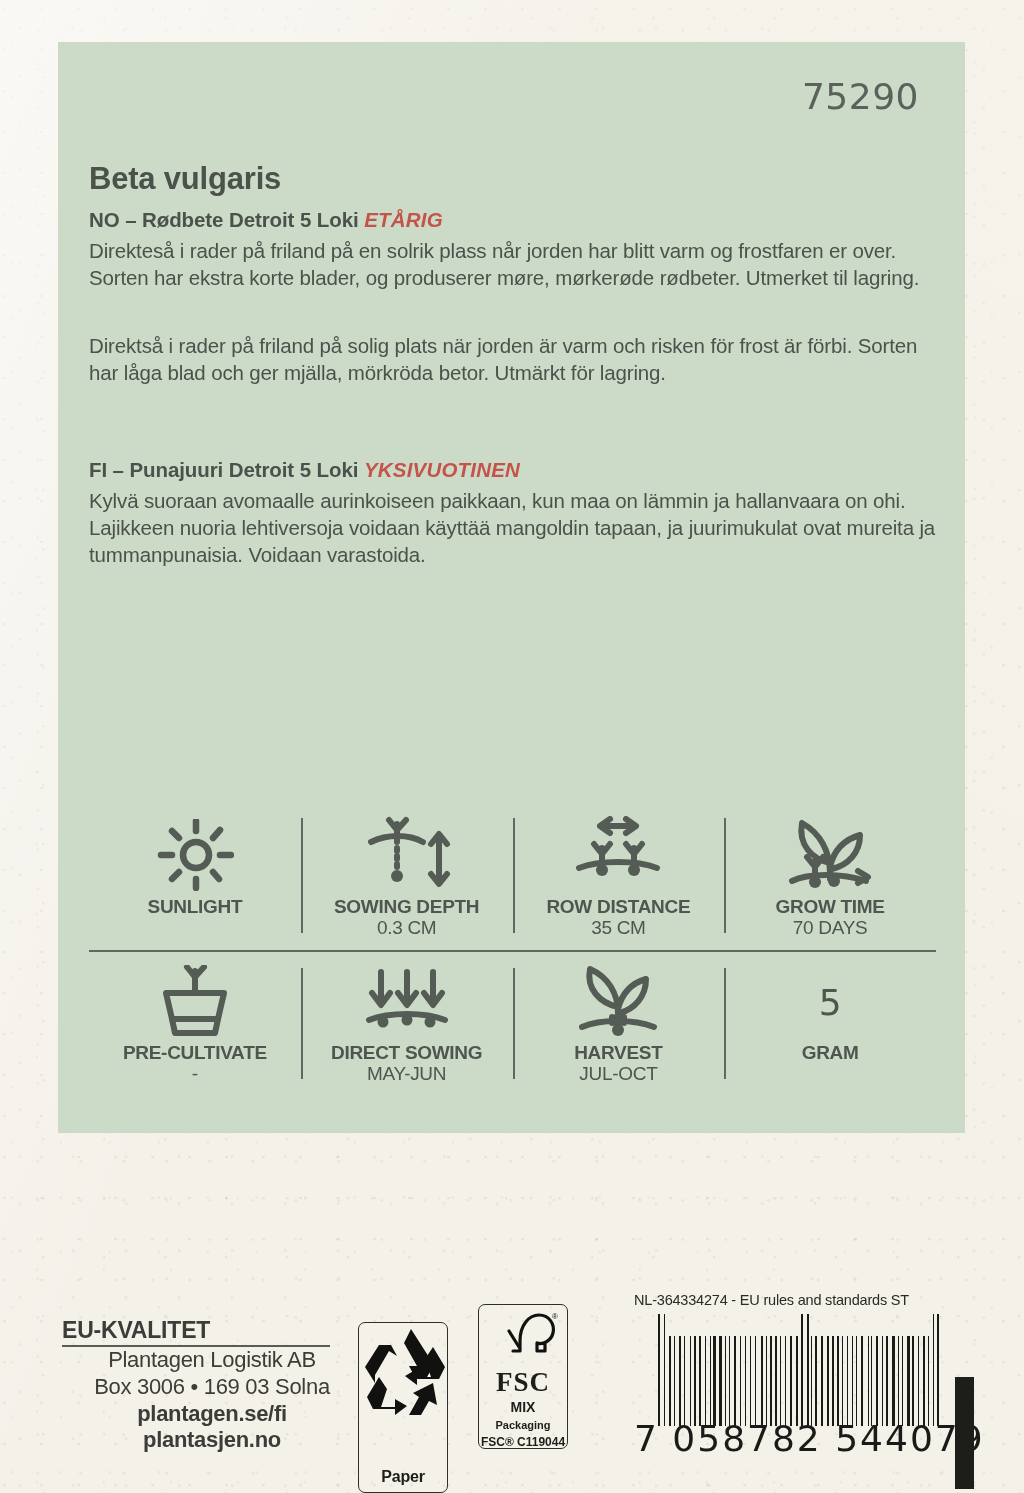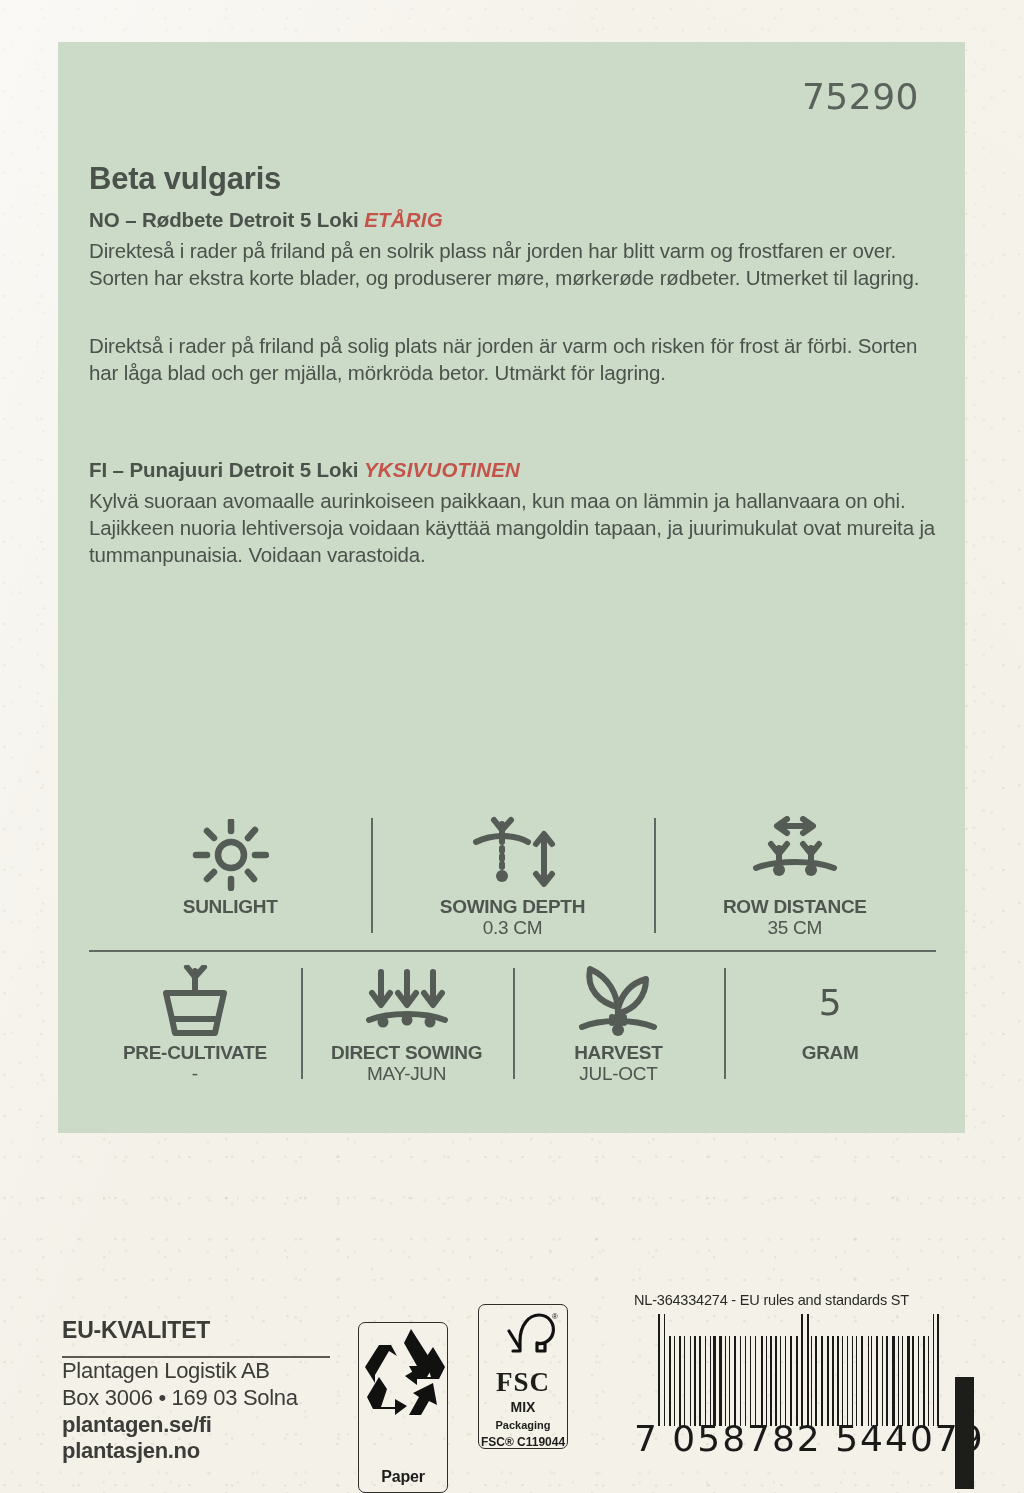--- a/index.html
+++ b/index.html
@@ -126,23 +126,23 @@
     height:2px;background:#616761;margin:11px 0 12px 0;width:100%;
   }
   .row2 .icon-art{height:78px;}
 
   
   #footer{position:absolute;left:0;top:1290px;width:1024px;height:203px;}
 
   #company{position:absolute;left:62px;top:27px;width:300px;}
   #eu-kvalitet{
     font-size:23px;font-weight:bold;color:#3c3c38;letter-spacing:-.2px;
-    border-bottom:2px solid #5c5c56;padding-bottom:12px;display:block;width:268px;
-  }
-  .comp-line{font-size:22px;line-height:1.22;color:#3c3c38;letter-spacing:-.3px;}
+    border-bottom:2px solid #5c5c56;padding-bottom:1px;display:block;width:268px;
+  }
+  .comp-line{font-size:22px;line-height:1.22;color:#3c3c38;letter-spacing:-.3px;text-align:center;}
   .comp-line.bold{font-weight:bold;}
 
   .logo-box{
     position:absolute;border:1.6px solid #2e2e2a;border-radius:7px;
     background:transparent;box-sizing:border-box;
   }
   #recycle-logo{left:358px;top:16px;width:90px;height:171px;margin-top:16px;}
   #fsc-logo{left:478px;top:14px;width:90px;height:145px;}
 
   #recycle-caption{
@@ -260,20 +260,38 @@
               <path d="M65 50 L65 32 M65 38 L57 28 M65 38 L73 28"></path>
             </g>
             <circle cx="33" cy="54" r="6" fill="#555b55"></circle>
             <circle cx="65" cy="54" r="6" fill="#555b55"></circle>
           </svg>
         </div>
         <div class="icon-label">ROW DISTANCE</div>
         <div class="icon-value">35 CM</div>
       </div>
 
+      <div class="icon-cell">
+        <div class="icon-art">
+          <svg width="100" height="80" viewBox="0 0 100 80">
+            <g fill="none" stroke="#555b55" stroke-width="6" stroke-linecap="round" stroke-linejoin="round">
+              <path d="M50 58 C50 36, 40 18, 22 8 C18 30, 32 44, 50 48"></path>
+              <path d="M50 52 C54 34, 66 24, 80 20 C80 38, 68 50, 52 54"></path>
+              <path d="M50 48 L50 64"></path>
+              <path d="M12 66 C28 58, 62 58, 86 66"></path>
+              <path d="M35 62 L35 46 M35 52 L27 42 M35 52 L43 42"></path>
+              <path d="M78 68 L88 62 L78 56"></path>
+            </g>
+            <circle cx="35" cy="67" r="6" fill="#555b55"></circle>
+            <circle cx="54" cy="66" r="6" fill="#555b55"></circle>
+          </svg>
+        </div>
+        <div class="icon-label">GROW TIME</div>
+        <div class="icon-value">70 DAYS</div>
+      </div>
 
     </div>
 
     <div id="grid-divider"></div>
 
     <div class="icon-row row2">
 
 
       <div class="icon-cell">
         <div class="icon-art">

